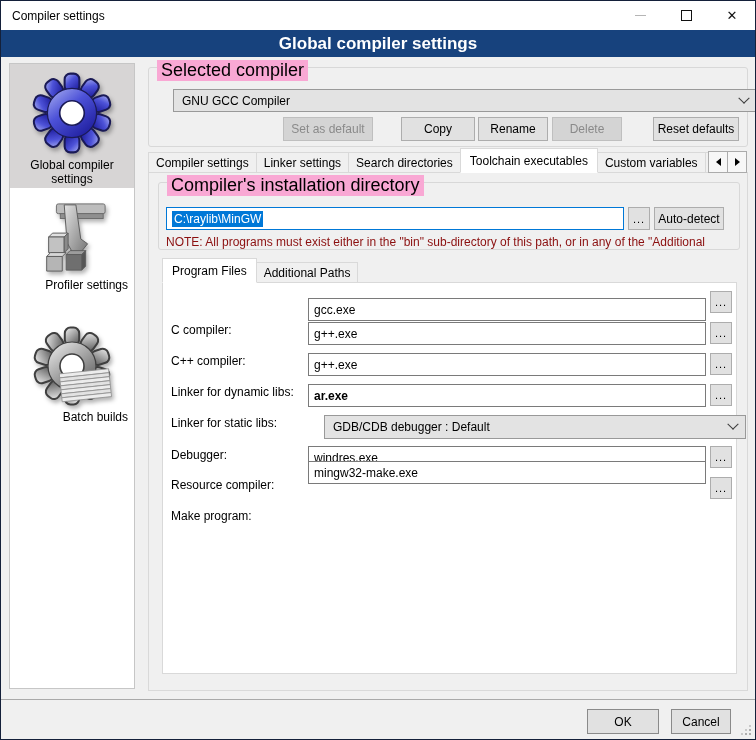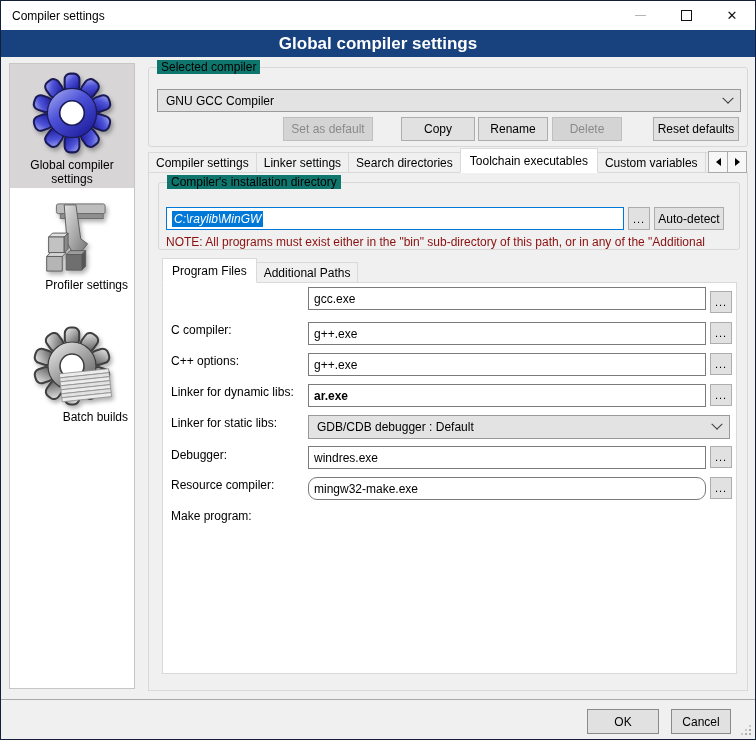--- a/index.html
+++ b/index.html
@@ -24,33 +24,33 @@
   .sidebar{position:absolute;left:8px;top:62px;width:126px;height:626px;background:#fff;border:1px solid #c6c6c6;box-sizing:border-box;}
   .side-item{text-align:center;cursor:default;}
   .side-item .icon-wrap{display:flex;justify-content:center;}
   .side-item .side-label{font-size:12px;line-height:14px;padding:4px 6px 8px 6px;}
   .side-item.selected{background:#d7d5d5;}
   .side-item.selected .icon-wrap{padding-top:8px;}
   .side-item.plain{margin-top:12px;text-align:right;}
   svg.shadowed{filter:drop-shadow(2px 3px 2px rgba(0,0,0,0.30));}
   
   .groupbox{position:absolute;border:1px solid #d8d8d8;border-radius:3px;box-sizing:border-box;}
-  .legend{position:absolute;top:-8px;left:8px;background:#0f766e;padding:0 4px;font-size:12px;white-space:nowrap;}
+  .legend{position:absolute;top:-8px;left:8px;background:#f9a8d4;padding:0 4px;font-size:18px;white-space:nowrap;}
   
   .btn{position:absolute;box-sizing:border-box;background:#e1e1e1;border:1px solid #adadad;
        display:flex;align-items:center;justify-content:center;font-size:12px;color:#000;cursor:default;}
   .btn.disabled{background:#d4d4d4;border-color:#bfbfbf;color:#8a8a8a;}
   .btn.strong{border-color:#8a8a8a;}
   .combo{position:absolute;box-sizing:border-box;background:#e3e3e3;border:1px solid #999;
-         display:flex;align-items:center;padding:0 8px;font-size:12px;}
+         display:flex;align-items:center;padding:0 8px;font-size:12px;margin-left:16px;}
   .combo .chev{margin-left:auto;width:7px;height:7px;border-right:1.5px solid #3c3c3c;border-bottom:1.5px solid #3c3c3c;transform:rotate(45deg) translate(-2px,-2px);}
   .textbox{position:absolute;box-sizing:border-box;background:#fff;border:1px solid #7a7a7a;
            display:flex;align-items:center;padding:0 5px;font-size:12px;white-space:nowrap;overflow:hidden;}
   .textbox.focused{border-color:#0078d7;}
-  .sel-text{background:#0078d7;color:#fff;padding:1px 2px;font-style:italic;}
+  .sel-text{background:#0078d7;color:#fff;padding:1px 2px;}
   .browse{font-size:11px;letter-spacing:1px;line-height:8px;}
   
   .tabstrip{position:absolute;display:flex;align-items:flex-end;z-index:2;}
   .tab{box-sizing:border-box;height:21px;display:flex;align-items:center;padding:0 7px;
        background:#f0f0f0;border:1px solid #d9d9d9;margin-right:-1px;white-space:nowrap;cursor:default;}
   .tab.selected{background:#fff;height:25px;padding:0 9px;position:relative;z-index:3;border-bottom:1px solid #fff;}
   .tab.clipped{width:31px;overflow:hidden;padding:0 4px;}
   .tab-arrows{position:absolute;top:150px;right:8px;display:flex;z-index:4;}
   .arrow-btn{width:18px;height:20px;background:#f7f7f7;border:1px solid #ababab;margin-left:-1px;
              display:flex;align-items:center;justify-content:center;}
@@ -247,26 +247,26 @@
         </div>
       <div class="tab">
           <span>Additional Paths</span>
         </div>
     </div>
 
     <div class="innerpage">
 
       <div>
         <span class="field-label" style="top:12px;">C compiler:</span>
-        <div class="textbox" style="left:145px;top:4px;width:398px;height:23px;">gcc.exe</div>
+        <div class="textbox" style="left:145px;top:15px;width:398px;height:23px;">gcc.exe</div>
         <div class="btn browse" style="left:547px;top:8px;width:22px;height:22px;">...</div>
       </div>
 
       <div>
-        <span class="field-label" style="top:43px;">C++ options:</span>
+        <span class="field-label" style="top:43px;">C++ compiler:</span>
         <div class="textbox" style="left:145px;top:39px;width:398px;height:23px;">g++.exe</div>
         <div class="btn browse" style="left:547px;top:39px;width:22px;height:22px;">...</div>
       </div>
 
       <div>
         <span class="field-label" style="top:74px;">Linker for dynamic libs:</span>
         <div class="textbox" style="left:145px;top:70px;width:398px;height:23px;">g++.exe</div>
         <div class="btn browse" style="left:547px;top:70px;width:22px;height:22px;">...</div>
       </div>
 
@@ -285,21 +285,21 @@
       </div>
 
       <div>
         <span class="field-label" style="top:167px;">Resource compiler:</span>
         <div class="textbox" style="left:145px;top:163px;width:398px;height:23px;">windres.exe</div>
         <div class="btn browse" style="left:547px;top:163px;width:22px;height:22px;">...</div>
       </div>
 
       <div>
         <span class="field-label" style="top:198px;">Make program:</span>
-        <div class="textbox" style="left:145px;top:194px;width:398px;height:23px;border-radius:9px;">mingw32-make.exe</div>
+        <div class="textbox" style="left:145px;top:178px;width:398px;height:23px;">mingw32-make.exe</div>
         <div class="btn browse" style="left:547px;top:194px;width:22px;height:22px;">...</div>
       </div>
 
     </div>
   </div>
 
   <div class="divider"></div>
   <div class="btn strong" style="left:586px;top:708px;width:72px;height:25px;">OK</div>
   <div class="btn strong" style="left:670px;top:708px;width:60px;height:25px;text-align:center;">Cancel</div>
   <div class="grip"></div>

